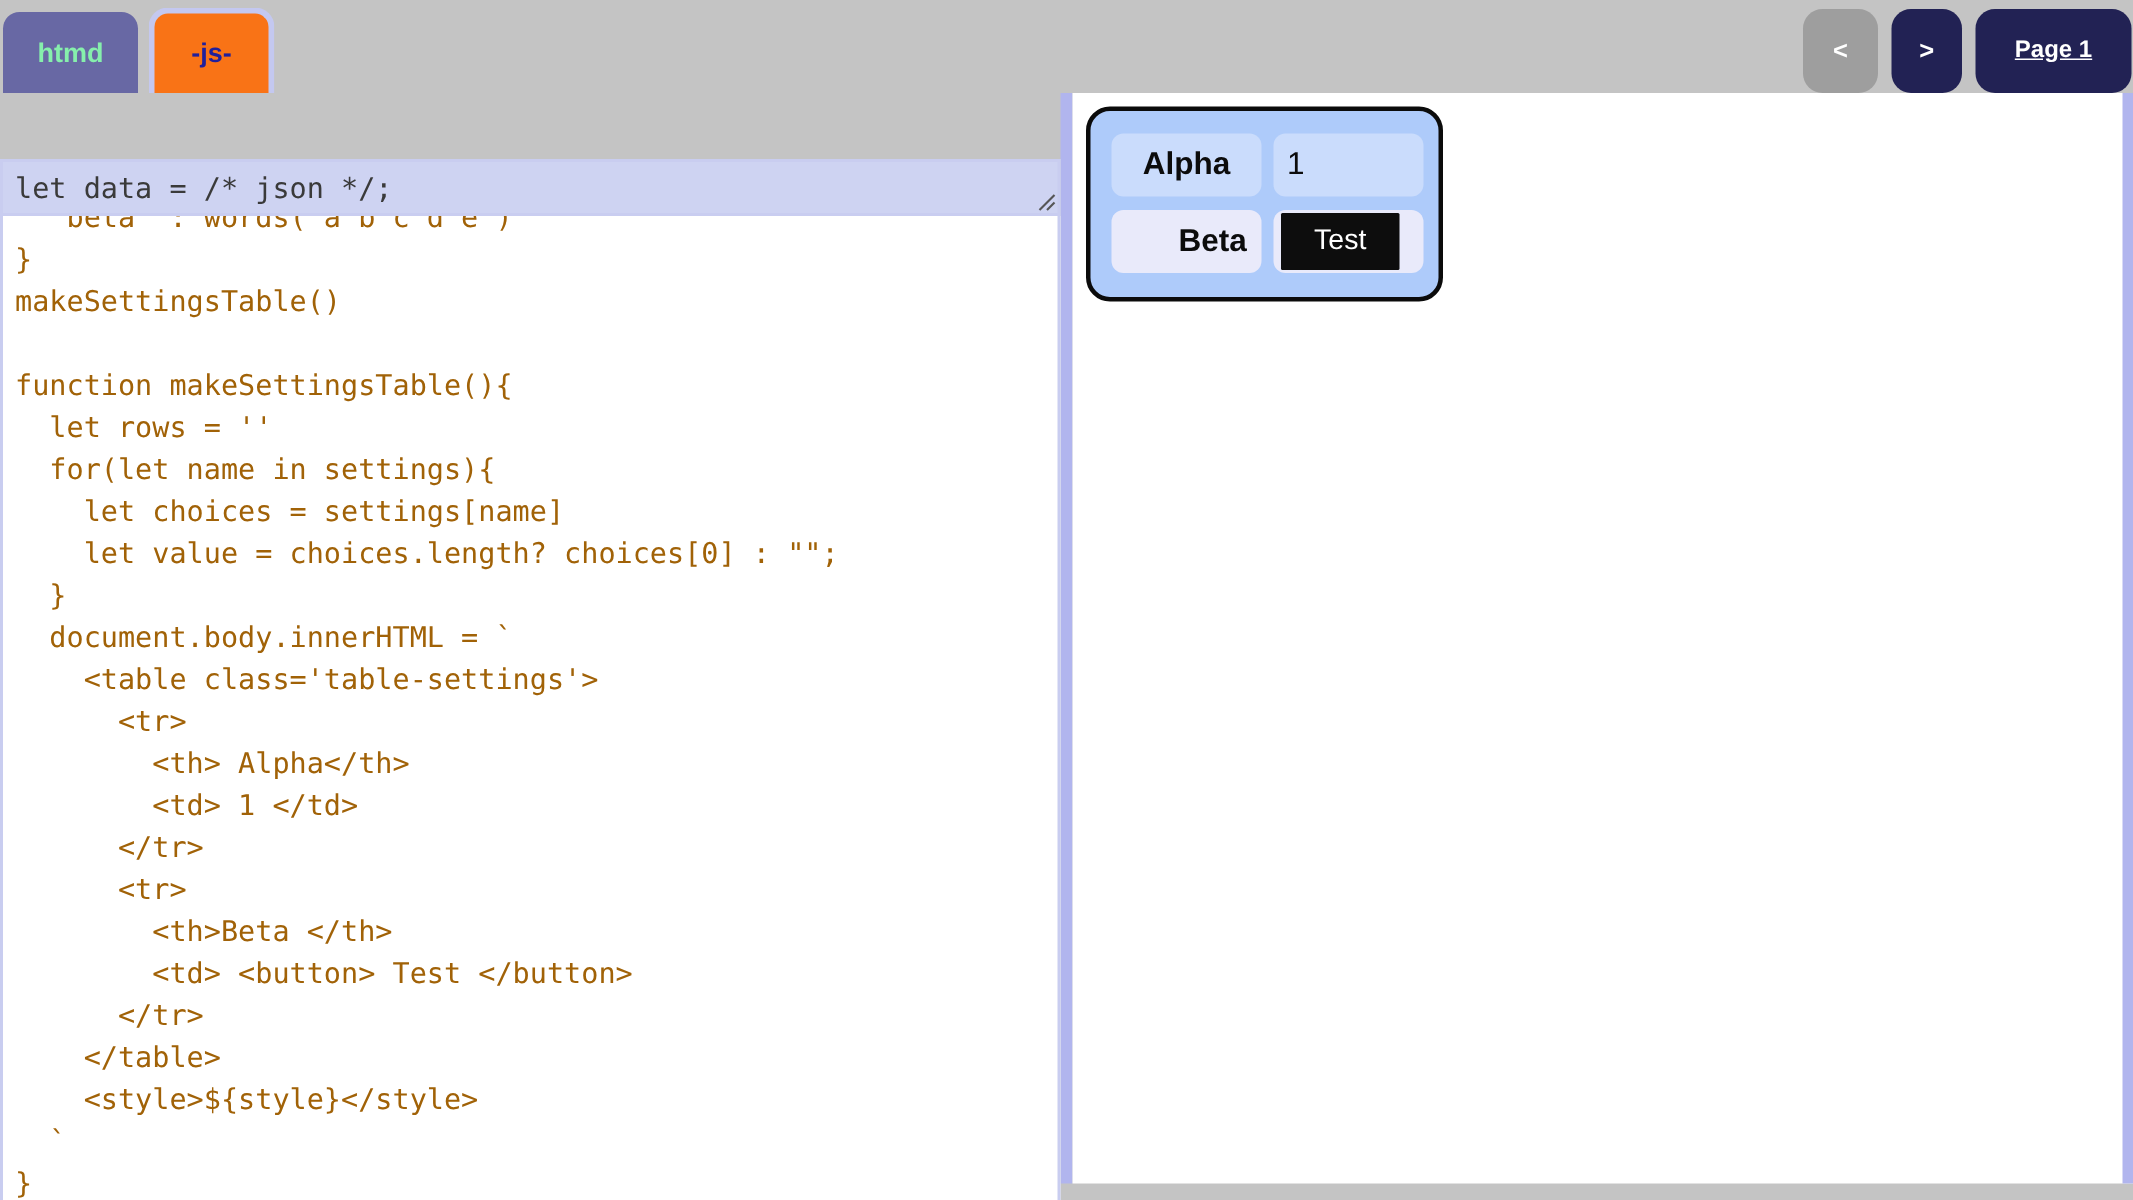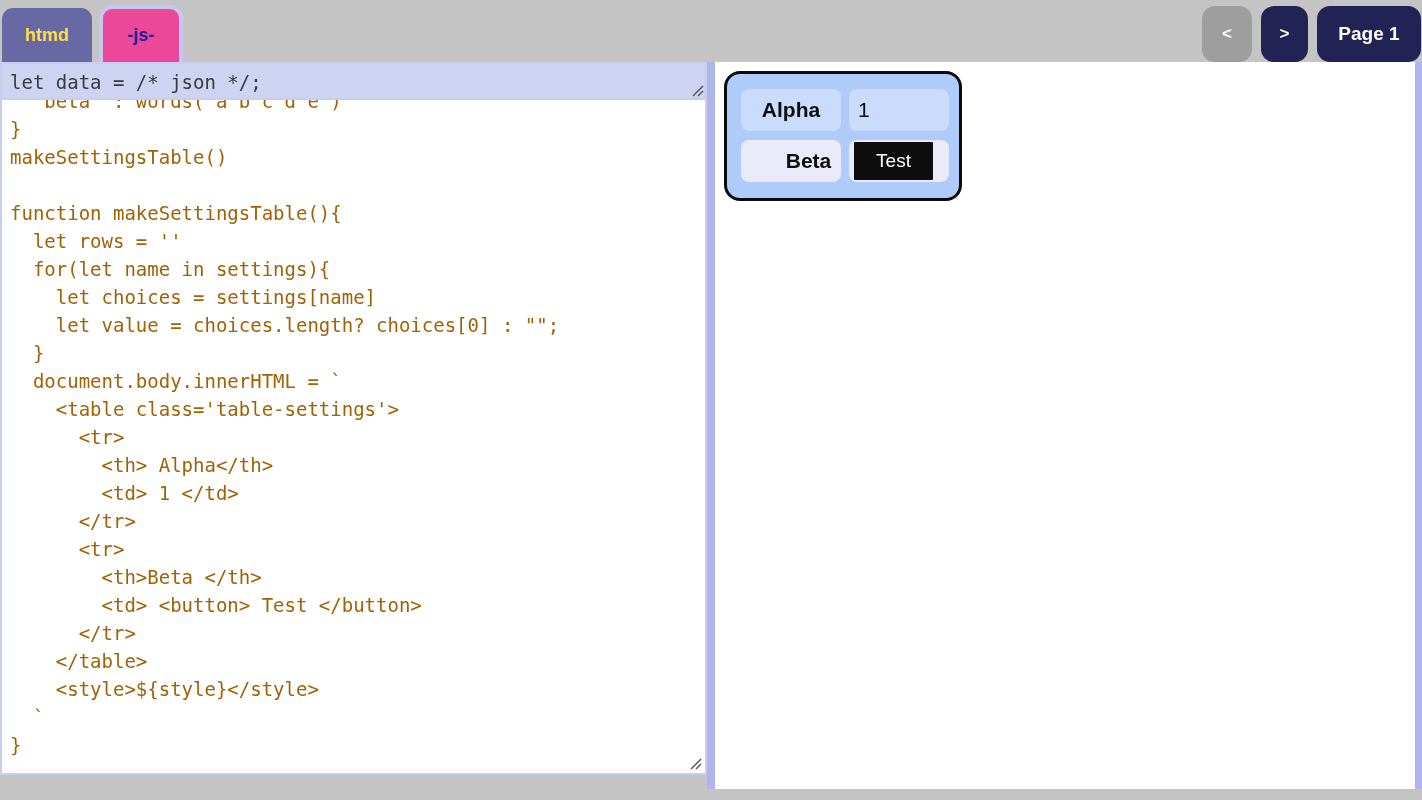--- a/index.html
+++ b/index.html
@@ -17,39 +17,39 @@
   }
   
   .topbar{
     height:62px;display:flex;justify-content:space-between;
     align-items:flex-end;
   }
   .tabs{display:flex;align-items:flex-end;gap:7px;margin-left:2px;}
   .tab{
     height:54px;min-width:90px;padding:0 16px;border:none;cursor:pointer;
     border-radius:11px 11px 0 0;background:var(--tab-purple);
-    color:#fde047;font-weight:bold;font-size:18px;font-family:inherit;
+    color:#86efac;font-weight:bold;font-size:18px;font-family:inherit;
   }
   .tab.active{
-    background:#ec4899;color:var(--active-tab-text);
+    background:#f97316;color:var(--active-tab-text);
     border:4px solid var(--tab-border);border-bottom:none;
     height:57px;min-width:84px;border-radius:13px 13px 0 0;
   }
   .pager{display:flex;gap:9px;align-items:flex-start;padding:3px 1px 0 0;}
   .pbtn{
     height:56px;border:none;border-radius:13px;cursor:pointer;
     color:#fff;font-weight:bold;font-family:inherit;font-size:17px;
   }
   .pbtn.prev{width:50px;background:var(--disabled-gray);}
   .pbtn.next{width:47px;background:var(--navy);}
-  .pbtn.page{width:104px;background:var(--navy);font-size:19px;}
+  .pbtn.page{width:104px;background:var(--navy);font-size:16px;text-decoration:underline;}
   
   .content{display:flex;align-items:flex-start;}
   .left-pane{width:707px;display:flex;flex-direction:column;}
-  .ta-wrap{position:relative;width:707px;}
+  .ta-wrap{position:relative;width:707px;margin-top:44px;}
   .header-line{
     display:block;width:707px;height:38px;resize:none;overflow:hidden;
     background:var(--editor-header-bg);color:#3a3a3a;
     border:2px solid #c9cdf0;outline:none;
     font:19px/28px "DejaVu Sans Mono", monospace;
     padding:4px 8px;
   }
   .code-area{
     position:relative;width:707px;height:675px;overflow:hidden;
     background:#fff;border:2px solid #c9cdf0;border-top:none;

